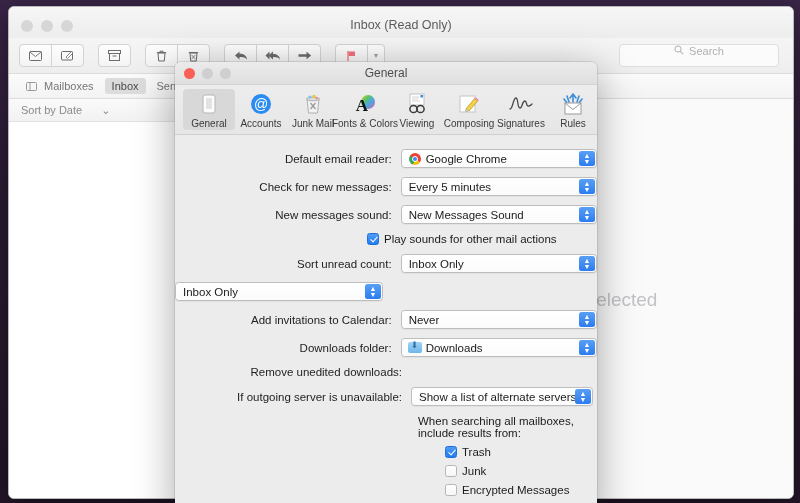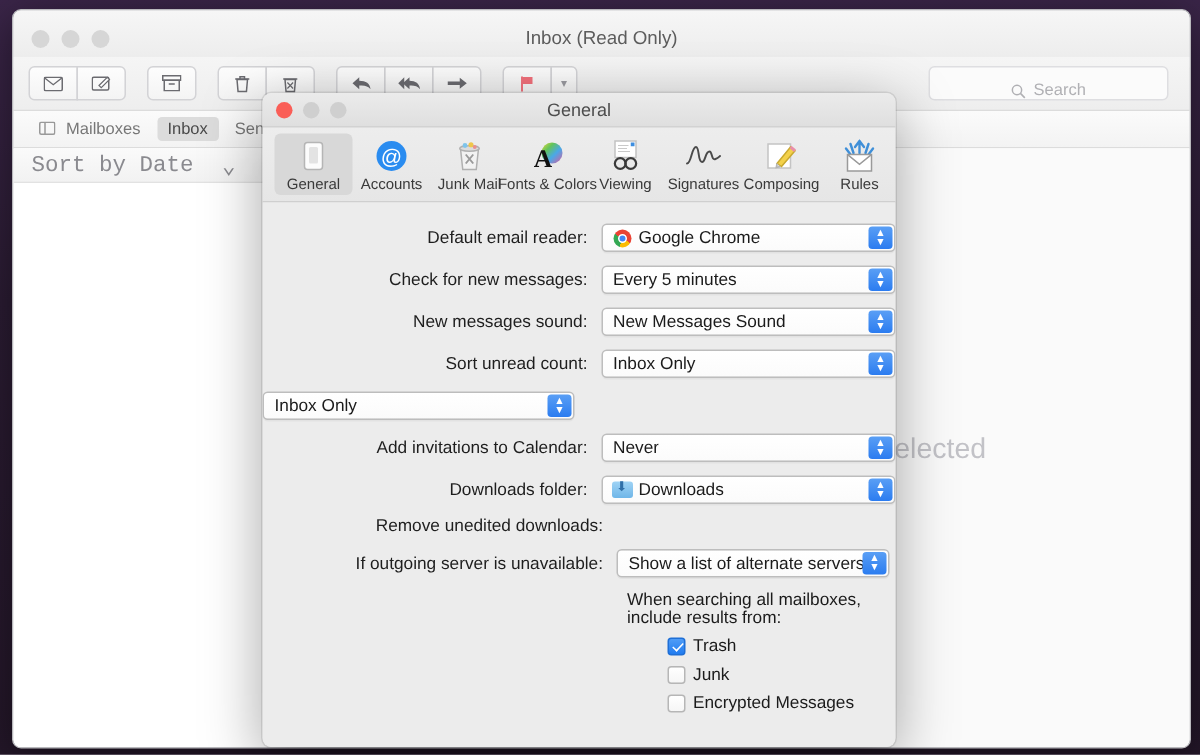--- a/index.html
+++ b/index.html
@@ -87,21 +87,21 @@
   .tb-btn.flag { color: #f2707b; }
   .tb-btn.caret { width: 16px; color: #9a9aa0; font-size: 8px; }
   .tb-spacer { flex: 1; }
   .search-box {
     width: 158px;
     height: 21px;
     border: 1px solid #dedee1;
     border-radius: 4px;
     background: #fbfbfb;
     display: flex;
-    align-items: flex-end;
+    align-items: flex-start;
     justify-content: center;
     gap: 5px;
     color: #b0b0b4;
     font-size: 11px;
     margin-right: 4px;
   }
 
   .favorites-bar {
     height: 24px;
     background: linear-gradient(180deg, #fbfbfb 0%, #f3f3f3 100%);
@@ -137,24 +137,23 @@
     border-right: 1px solid #dcdcdc;
     background: #ffffff;
   }
   .sort-bar {
     height: 22px;
     background: linear-gradient(180deg, #fafafa 0%, #f2f2f2 100%);
     border-bottom: 1px solid #e2e2e2;
     display: flex;
     align-items: center;
     padding-left: 12px;
-    font-size: 15px;
+    font-size: 11px;
     color: #8a8a8f;
     gap: 19px;
-    font-family: Liberation Mono, monospace;
   }
   .msg-reading {
     flex: 1;
     background: #fafafa;
     display: flex;
     align-items: center;
     justify-content: center;
   }
   .no-selection {
     font-size: 19px;
@@ -561,37 +560,37 @@
             <circle cx="8.5" cy="17" r="3.6" fill="none" stroke="#3a3a3a" stroke-width="1.5"></circle>
             <circle cx="15.5" cy="17" r="3.6" fill="none" stroke="#3a3a3a" stroke-width="1.5"></circle>
             <path d="M12.1 16 H11.9" stroke="#3a3a3a" stroke-width="1.5"></path>
           </svg>
       </span>
       <span class="pt-label">Viewing</span>
     </div>
 
     <div class="pt-item">
       <span class="pt-glyph">
-        <svg width="26" height="24" viewBox="0 0 26 24">
-            <path d="M2 17 C5 17 5 6 8 6 C10.5 6 9 16 12 16 C14.5 16 14 9 17 9 C19 9 18 15 21 14 C22.5 13.6 23 13 24 12" fill="none" stroke="#4a4a4a" stroke-width="1.3" stroke-linecap="round"></path>
-          </svg>
-      </span>
-      <span class="pt-label">Signatures</span>
-    </div>
-
-    <div class="pt-item">
-      <span class="pt-glyph">
         <svg width="24" height="24" viewBox="0 0 24 24">
             <rect x="3" y="4" width="15" height="16" fill="#fff" stroke="#c4c4c4"></rect>
             <path d="M9 17 L18 6 L21 8.5 L12 19 Z" fill="#f3d14a" stroke="#c9a92f"></path>
             <path d="M18 6 L21 8.5" stroke="#e98fa8" stroke-width="2"></path>
             <path d="M9 17 L8.5 19.6 L11.2 19" fill="#d9d9d9" stroke="#b4b4b4"></path>
           </svg>
       </span>
       <span class="pt-label">Composing</span>
+    </div>
+
+    <div class="pt-item">
+      <span class="pt-glyph">
+        <svg width="26" height="24" viewBox="0 0 26 24">
+            <path d="M2 17 C5 17 5 6 8 6 C10.5 6 9 16 12 16 C14.5 16 14 9 17 9 C19 9 18 15 21 14 C22.5 13.6 23 13 24 12" fill="none" stroke="#4a4a4a" stroke-width="1.3" stroke-linecap="round"></path>
+          </svg>
+      </span>
+      <span class="pt-label">Signatures</span>
     </div>
 
     <div class="pt-item">
       <span class="pt-glyph">
         <svg width="24" height="24" viewBox="0 0 24 24">
             <path d="M12 2 L12 10 M12 2 L9 6 M12 2 L15 6 M6 4 L8 10 M18 4 L16 10 M3 7 L6 11 M21 7 L18 11" stroke="#3f8fd8" stroke-width="1.6" fill="none" stroke-linecap="round"></path>
             <rect x="4" y="11" width="16" height="11" fill="#fff" stroke="#9a9a9a"></rect>
             <path d="M4.3 11.3 L12 17.5 L19.7 11.3" fill="none" stroke="#9a9a9a"></path>
           </svg>
       </span>
@@ -621,20 +620,25 @@
     </div>
 
     <div class="row">
       <div class="row-label">New messages sound:</div>
       <div class="popup w-std">
         <span class="popup-text">New Messages Sound</span>
         <span class="popup-arrows">▲<br>▼</span>
       </div>
     </div>
 
+    <div class="check-row">
+      <div class="indent"></div>
+      <div class="cb checked"></div>
+      <div class="cb-label">Play sounds for other mail actions</div>
+    </div>
 
     <div class="row">
       <div class="row-label">Sort unread count:</div>
       <div class="popup w-std">
         <span class="popup-text">Inbox Only</span>
         <span class="popup-arrows">▲<br>▼</span>
       </div>
     </div>
 
     <div class="row">

